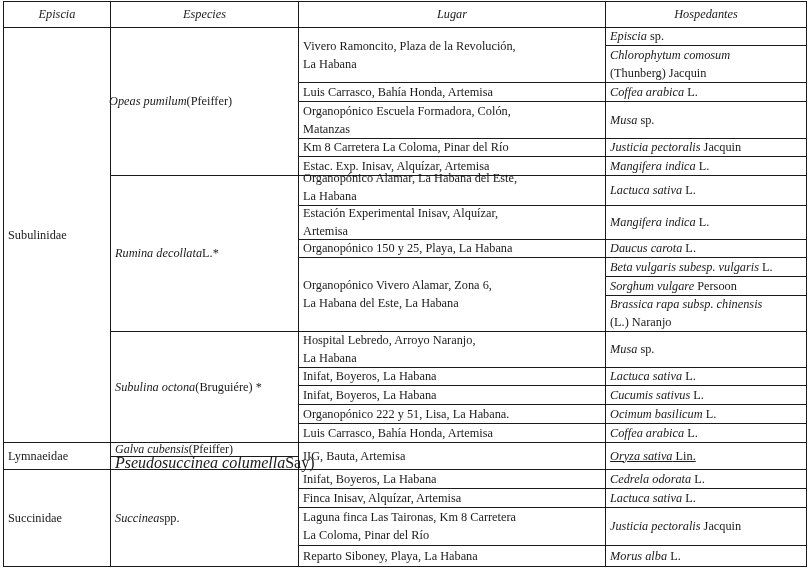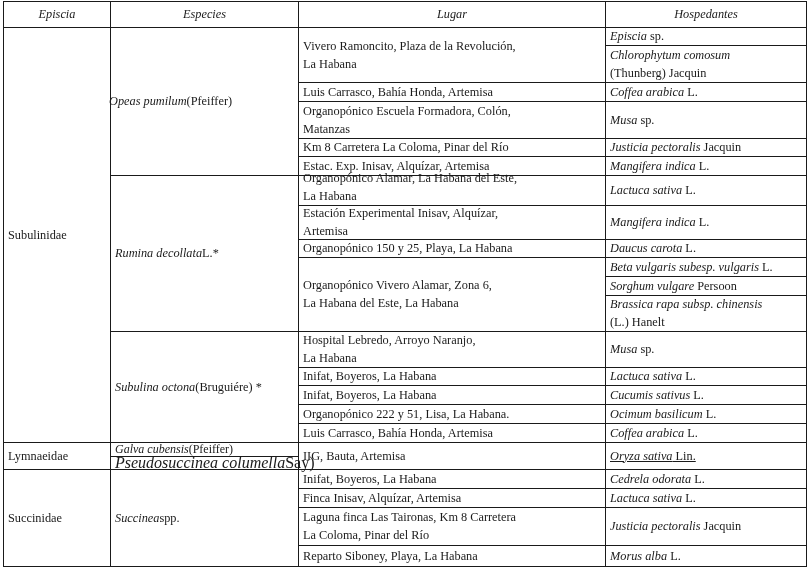--- a/index.html
+++ b/index.html
@@ -262,21 +262,21 @@
     <div class="hline" style="left: 605px; width: 202px; top: 276px;"></div>
     <div class="cell multi" style="left: 606px; width: 200px; top: 276px; height: 19px;">
       <div>
         <div><span style="font-style: italic;">Sorghum vulgare</span><span> Persoon</span></div>
       </div>
     </div>
     <div class="hline" style="left: 605px; width: 202px; top: 295px;"></div>
     <div class="cell multi" style="left: 606px; width: 200px; top: 295px; height: 36px;">
       <div>
         <div><span style="font-style: italic;">Brassica rapa subsp. chinensis</span></div>
-        <div>(L.) Hanelt</div>
+        <div>(L.) Naranjo</div>
       </div>
     </div>
     <div class="hline" style="left: 605px; width: 202px; top: 331px;"></div>
     <div class="cell multi" style="left: 606px; width: 200px; top: 331px; height: 36px;">
       <div>
         <div><span style="font-style: italic;">Musa</span><span> sp.</span></div>
       </div>
     </div>
     <div class="hline" style="left: 605px; width: 202px; top: 367px;"></div>
     <div class="cell multi" style="left: 606px; width: 200px; top: 367px; height: 18px;">

